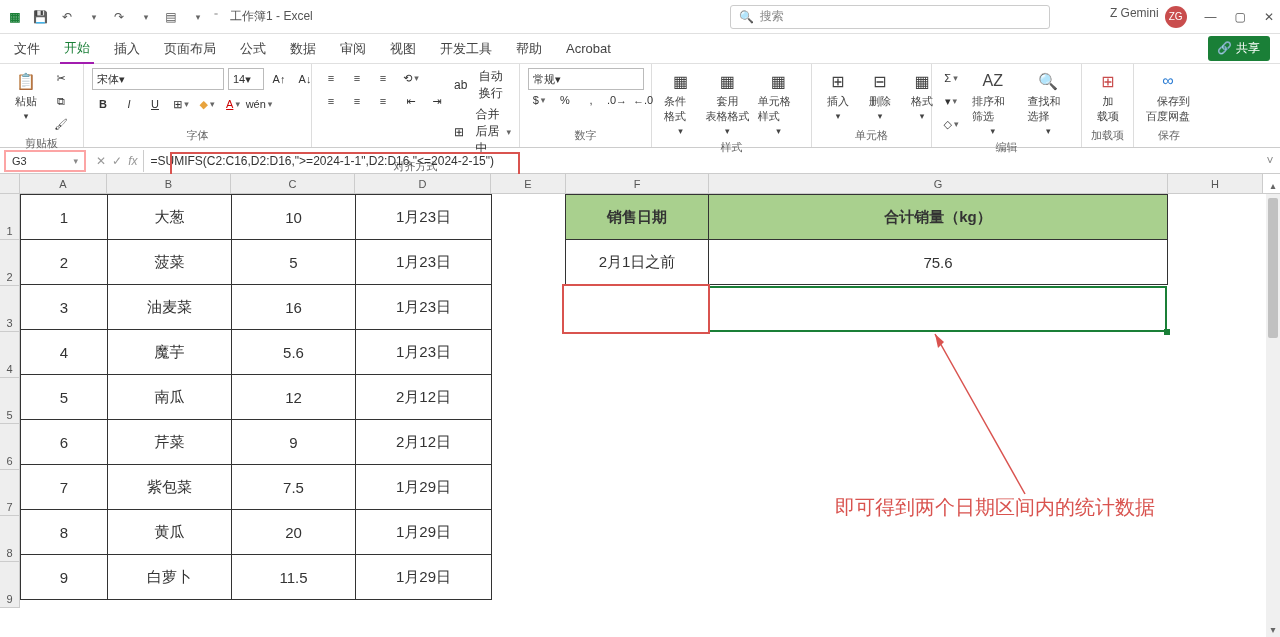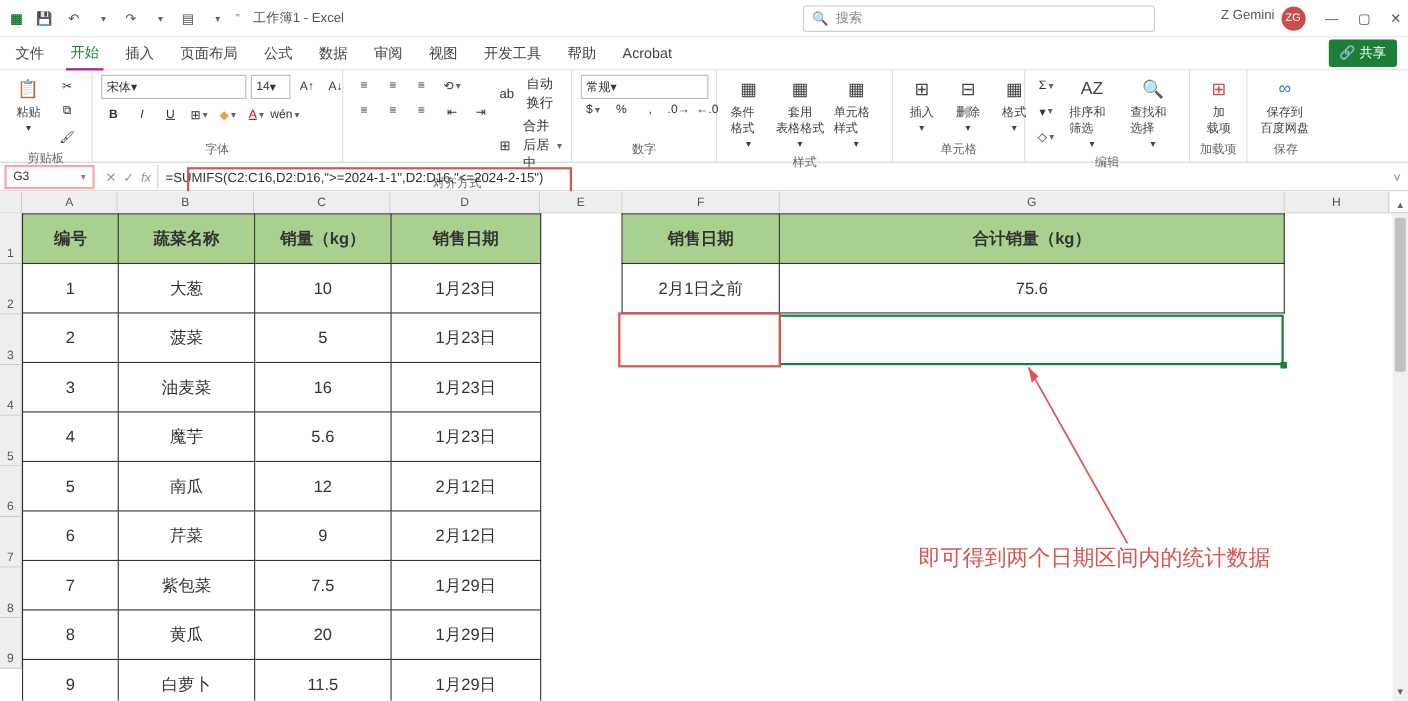--- a/index.html
+++ b/index.html
@@ -295,21 +295,21 @@
 载项</span>
         </div>
     </div>
     <div class="group-label">加载项</div>
   </div>
 
   <div class="group" style="width:70px;border-right:none">
     <div class="group-body">
       <div class="big-btn">
           <span class="ico" style="color:#2b7cd3">∞</span>
-          <span style="white-space:pre;text-align:center">保存到
+          <span style="white-space:pre;text-align:right">保存到
 百度网盘</span>
         </div>
     </div>
     <div class="group-label">保存</div>
   </div>
 </div>
 
 <div class="fbar">
   <div class="namebox">
       <span>G3</span>
@@ -349,26 +349,20 @@
       <div class="rh">5</div>
       <div class="rh">6</div>
       <div class="rh">7</div>
       <div class="rh">8</div>
       <div class="rh">9</div>
     </div>
     <div class="grid">
 
       <table class="tbl tbl1">
         <tbody>
-            <tr>
-          <th>编号</th>
-          <th>蔬菜名称</th>
-          <th>销量（kg）</th>
-          <th>销售日期</th>
-        </tr>
         <tr>
               <td>1</td>
               <td>大葱</td>
               <td>10</td>
               <td>1月23日</td>
             </tr>
         <tr>
               <td>2</td>
               <td>菠菜</td>
               <td>5</td>

